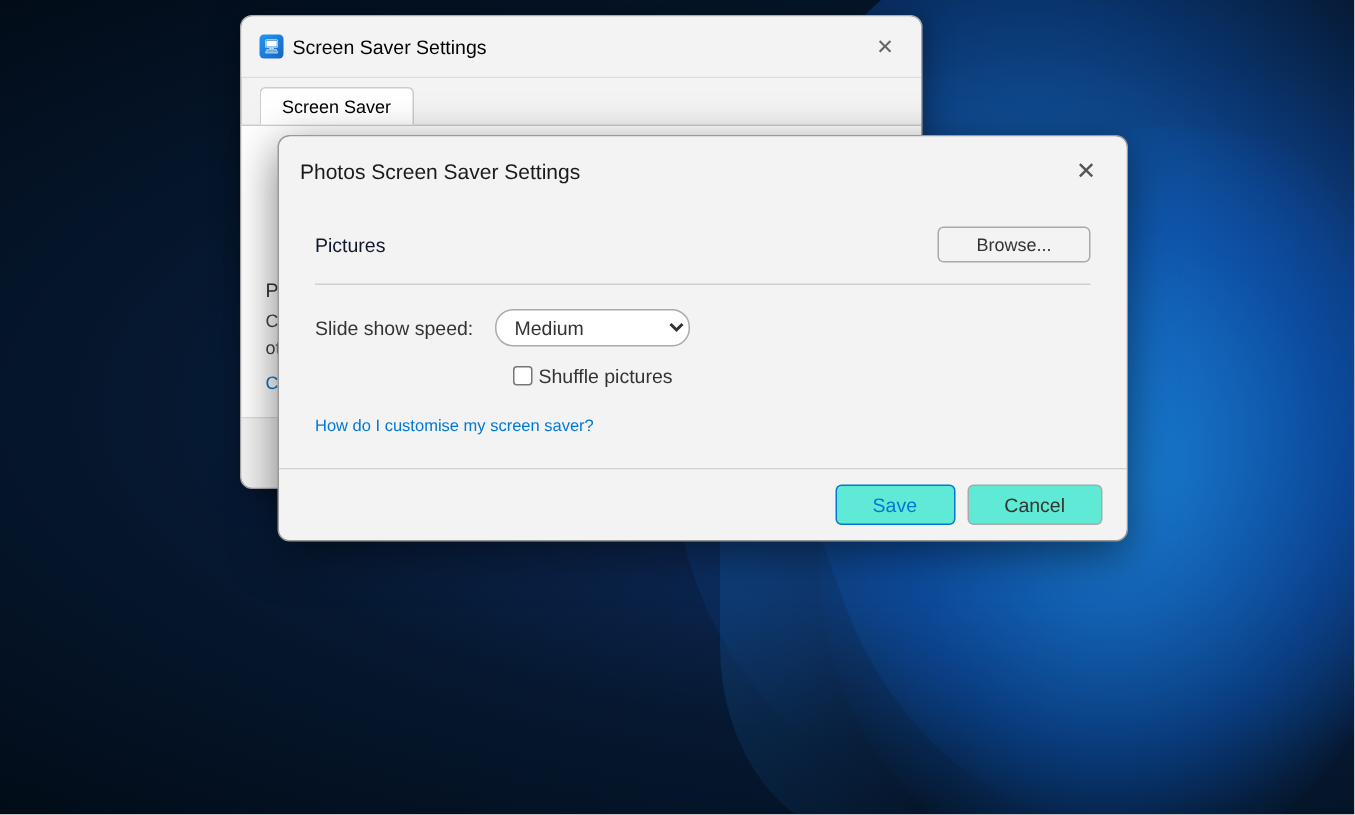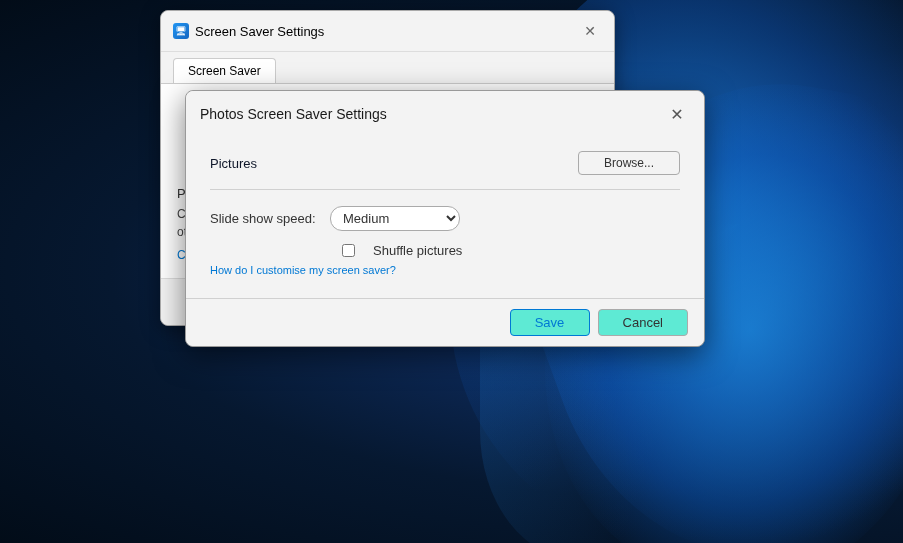--- a/index.html
+++ b/index.html
@@ -148,21 +148,21 @@
       background: #f3f3f3;
       cursor: pointer;
       font-size: 12px;
       color: #333;
     }
 
     
     .inner-dialog {
       position: absolute;
       left: 185px; top: 90px;
-      width: 520px;
+      width: 567px;
       background: #f3f3f3;
       border: 1px solid #999;
       border-radius: 8px;
       box-shadow: 0 8px 30px rgba(0,0,0,0.5);
     }
     .inner-titlebar {
       display: flex;
       align-items: center;
       justify-content: space-between;
       padding: 10px 14px 8px;
@@ -236,23 +236,23 @@
       font-size: 13px;
       color: #333;
       min-width: 130px;
       cursor: pointer;
       appearance: auto;
     }
 
     .shuffle-row {
       display: flex;
       align-items: center;
-      gap: 18px;
+      gap: 4px;
       margin-left: 132px;
-      margin-bottom: 4px;
+      margin-bottom: 17px;
     }
     .shuffle-checkbox {
       width: 13px; height: 13px;
       cursor: pointer;
     }
     .shuffle-label {
       font-size: 13px;
       color: #333;
     }
 

